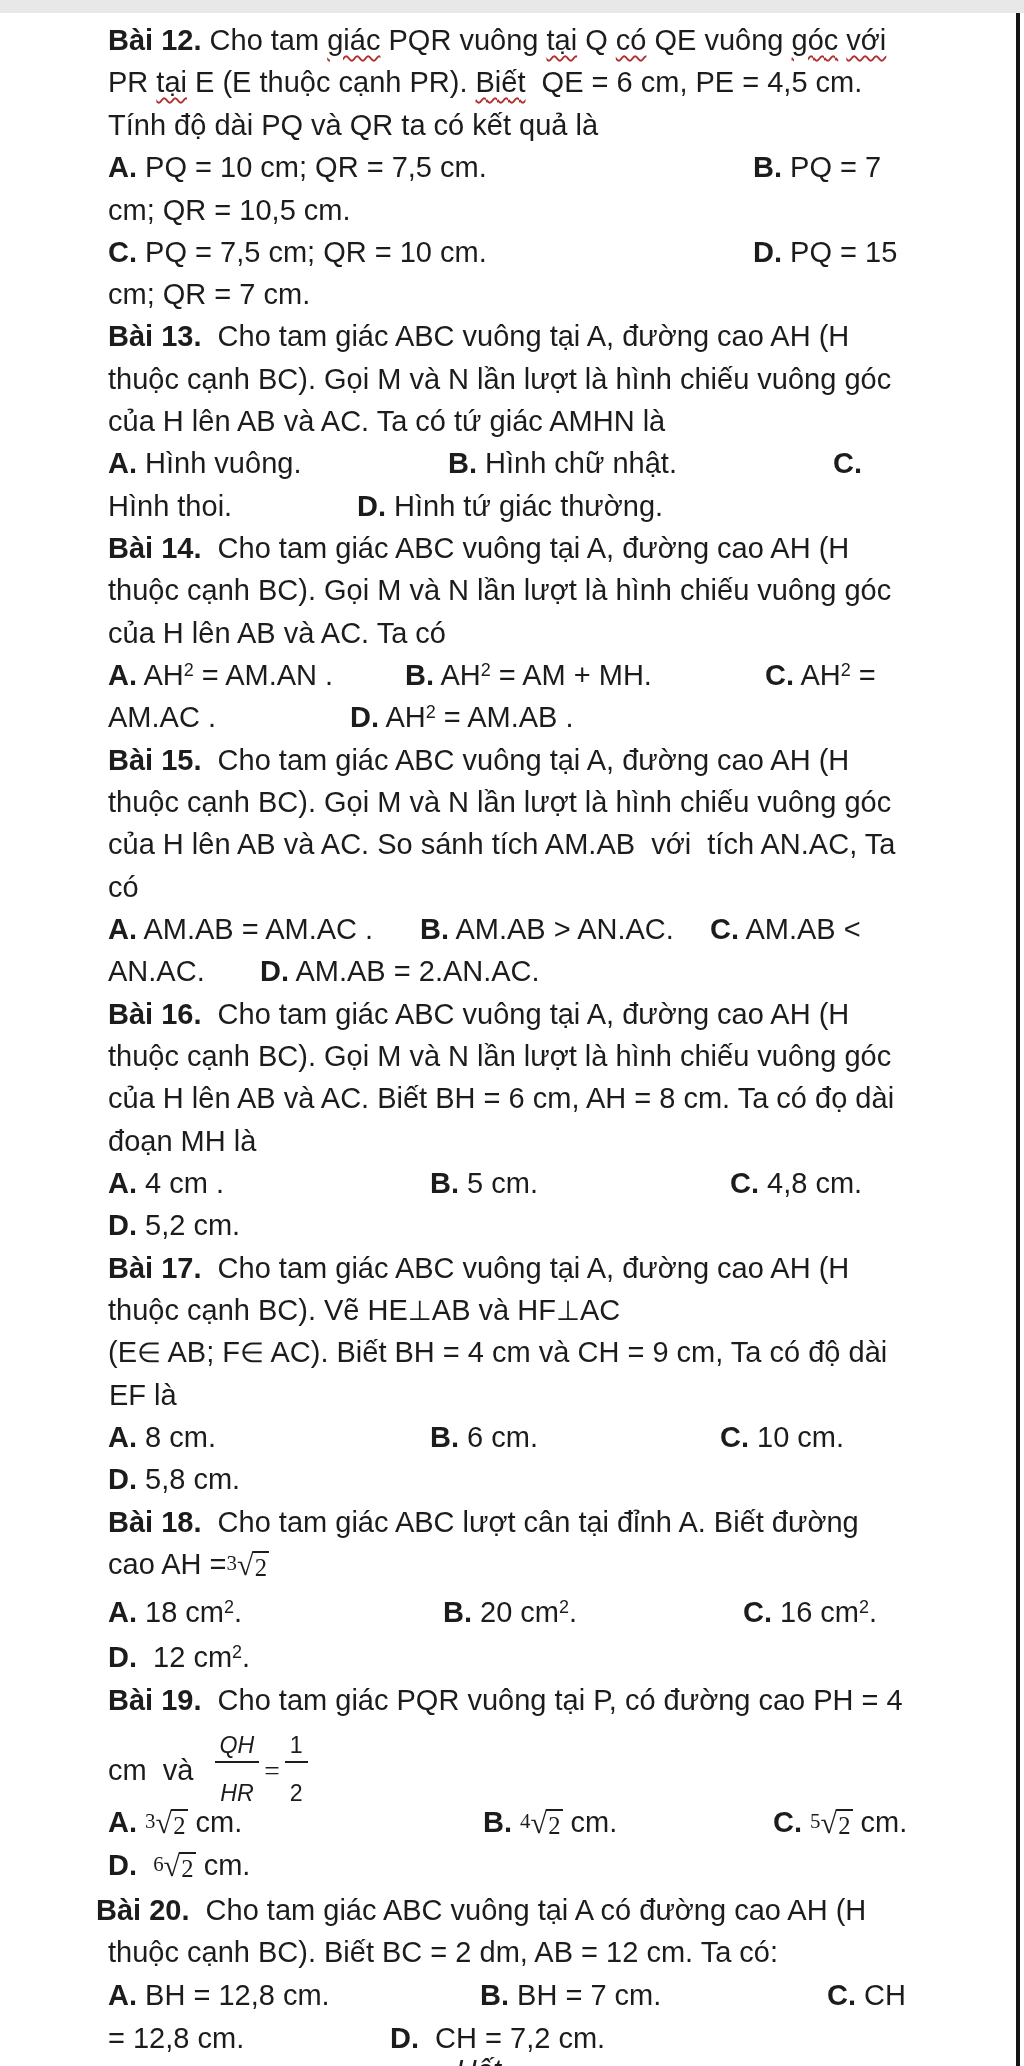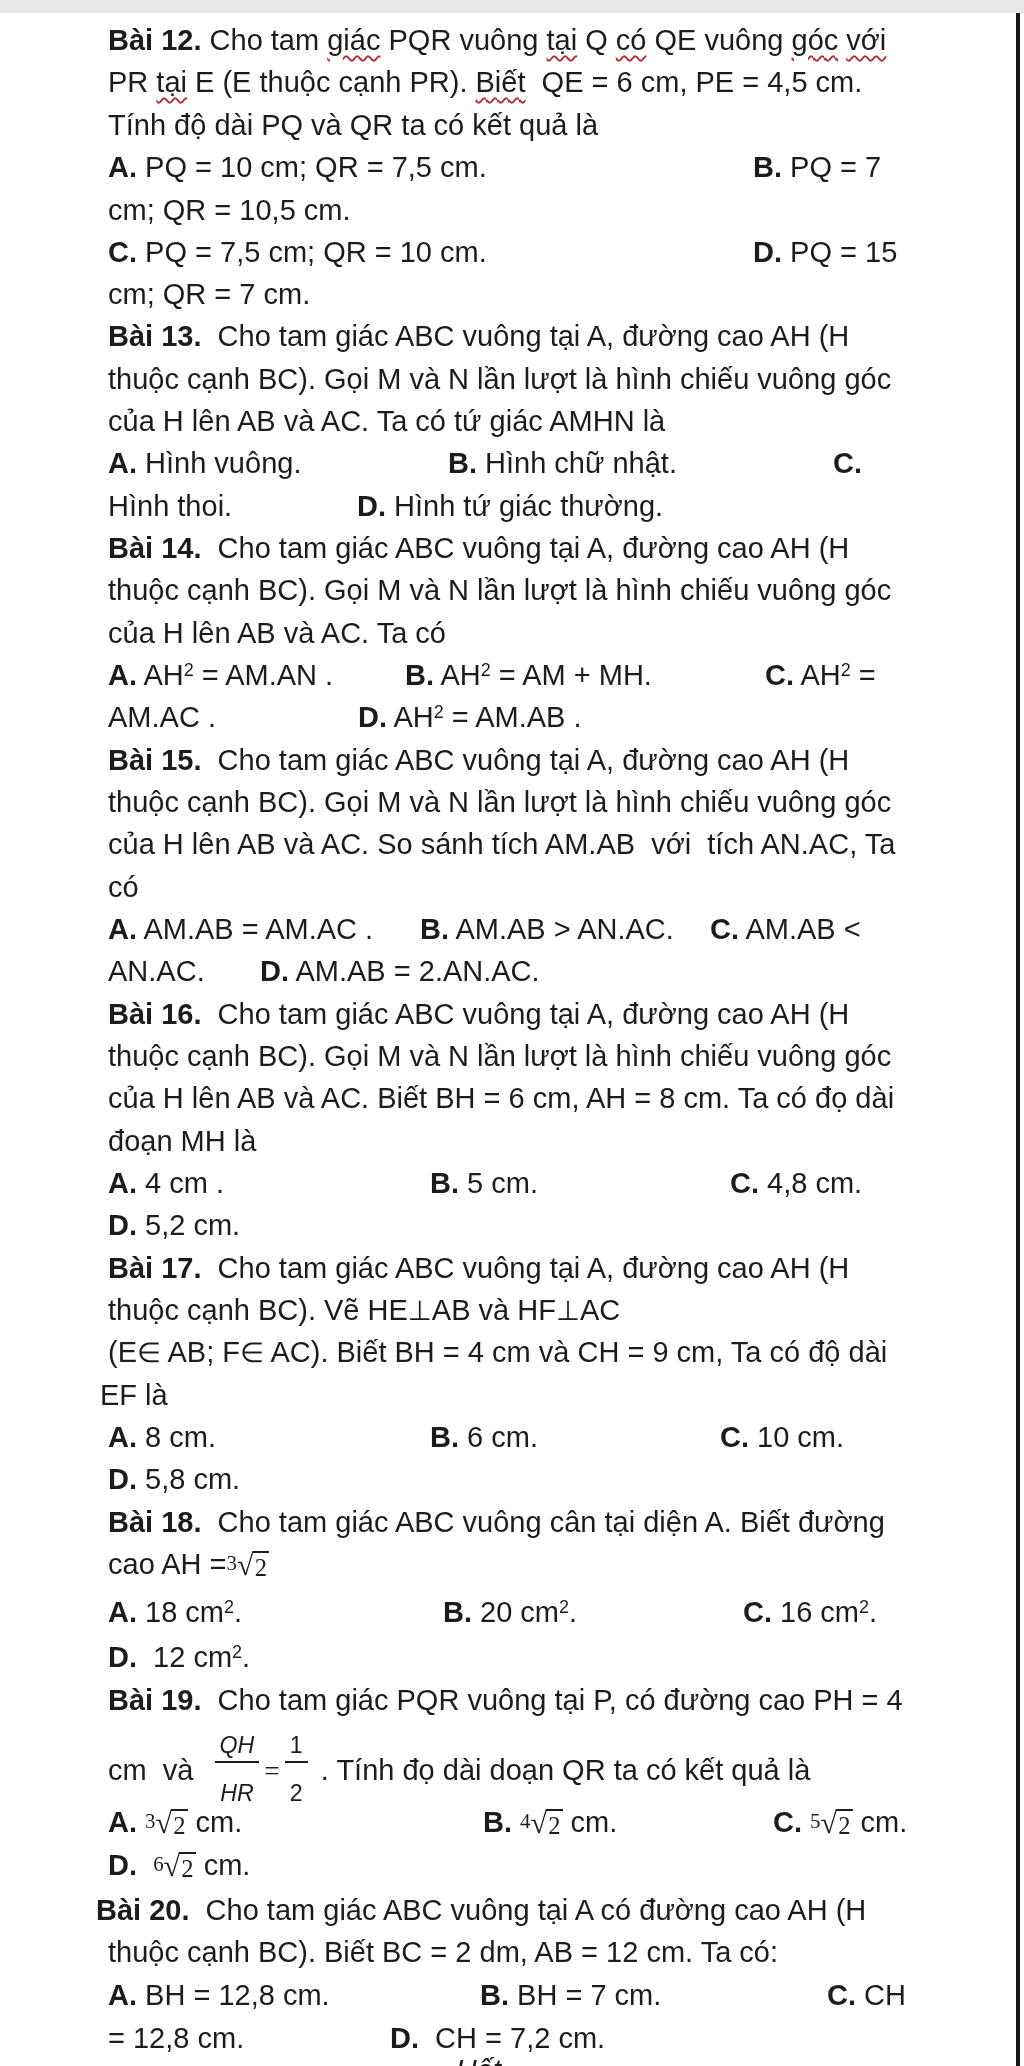--- a/index.html
+++ b/index.html
@@ -46,45 +46,45 @@
       <div class="line" style="top: 262px;"><span class="seg" style="left: 108px;"><span>cm; QR = 7 cm.</span></span></div>
       <div class="line" style="top: 304px;"><span class="seg" style="left: 108px;"><span class="b">Bài 13.</span><span>  Cho tam giác ABC vuông tại A, đường cao AH (H</span></span></div>
       <div class="line" style="top: 347px;"><span class="seg" style="left: 108px;"><span>thuộc cạnh BC). Gọi M và N lần lượt là hình chiếu vuông góc</span></span></div>
       <div class="line" style="top: 389px;"><span class="seg" style="left: 108px;"><span>của H lên AB và AC. Ta có tứ giác AMHN là</span></span></div>
       <div class="line" style="top: 431px;"><span class="seg" style="left: 108px;"><span class="b">A.</span><span> Hình vuông.</span></span><span class="seg" style="left: 448px;"><span class="b">B.</span><span> Hình chữ nhật.</span></span><span class="seg" style="left: 833px;"><span class="b">C.</span></span></div>
       <div class="line" style="top: 474px;"><span class="seg" style="left: 108px;"><span>Hình thoi.</span></span><span class="seg" style="left: 357px;"><span class="b">D.</span><span> Hình tứ giác thường.</span></span></div>
       <div class="line" style="top: 516px;"><span class="seg" style="left: 108px;"><span class="b">Bài 14.</span><span>  Cho tam giác ABC vuông tại A, đường cao AH (H</span></span></div>
       <div class="line" style="top: 558px;"><span class="seg" style="left: 108px;"><span>thuộc cạnh BC). Gọi M và N lần lượt là hình chiếu vuông góc</span></span></div>
       <div class="line" style="top: 601px;"><span class="seg" style="left: 108px;"><span>của H lên AB và AC. Ta có</span></span></div>
       <div class="line" style="top: 643px;"><span class="seg" style="left: 108px;"><span class="b">A.</span><span> AH</span><span class="sup">2</span><span> = AM.AN .</span></span><span class="seg" style="left: 405px;"><span class="b">B.</span><span> AH</span><span class="sup">2</span><span> = AM + MH.</span></span><span class="seg" style="left: 765px;"><span class="b">C.</span><span> AH</span><span class="sup">2</span><span> =</span></span></div>
-      <div class="line" style="top: 685px;"><span class="seg" style="left: 108px;"><span>AM.AC .</span></span><span class="seg" style="left: 358px;"><span class="b">D.</span><span> AH</span><span class="sup">2</span><span> = AM.AB .</span></span></div>
+      <div class="line" style="top: 685px;"><span class="seg" style="left: 108px;"><span>AM.AC .</span></span><span class="seg" style="left: 350px;"><span class="b">D.</span><span> AH</span><span class="sup">2</span><span> = AM.AB .</span></span></div>
       <div class="line" style="top: 728px;"><span class="seg" style="left: 108px;"><span class="b">Bài 15.</span><span>  Cho tam giác ABC vuông tại A, đường cao AH (H</span></span></div>
       <div class="line" style="top: 770px;"><span class="seg" style="left: 108px;"><span>thuộc cạnh BC). Gọi M và N lần lượt là hình chiếu vuông góc</span></span></div>
       <div class="line" style="top: 812px;"><span class="seg" style="left: 108px;"><span>của H lên AB và AC. So sánh tích AM.AB  với  tích AN.AC, Ta</span></span></div>
       <div class="line" style="top: 855px;"><span class="seg" style="left: 108px;"><span>có</span></span></div>
       <div class="line" style="top: 897px;"><span class="seg" style="left: 108px;"><span class="b">A.</span><span> AM.AB = AM.AC .</span></span><span class="seg" style="left: 420px;"><span class="b">B.</span><span> AM.AB &gt; AN.AC.</span></span><span class="seg" style="left: 710px;"><span class="b">C.</span><span> AM.AB &lt;</span></span></div>
       <div class="line" style="top: 939px;"><span class="seg" style="left: 108px;"><span>AN.AC.</span></span><span class="seg" style="left: 260px;"><span class="b">D.</span><span> AM.AB = 2.AN.AC.</span></span></div>
       <div class="line" style="top: 982px;"><span class="seg" style="left: 108px;"><span class="b">Bài 16.</span><span>  Cho tam giác ABC vuông tại A, đường cao AH (H</span></span></div>
       <div class="line" style="top: 1024px;"><span class="seg" style="left: 108px;"><span>thuộc cạnh BC). Gọi M và N lần lượt là hình chiếu vuông góc</span></span></div>
       <div class="line" style="top: 1066px;"><span class="seg" style="left: 108px;"><span>của H lên AB và AC. Biết BH = 6 cm, AH = 8 cm. Ta có đọ dài</span></span></div>
       <div class="line" style="top: 1109px;"><span class="seg" style="left: 108px;"><span>đoạn MH là</span></span></div>
       <div class="line" style="top: 1151px;"><span class="seg" style="left: 108px;"><span class="b">A.</span><span> 4 cm .</span></span><span class="seg" style="left: 430px;"><span class="b">B.</span><span> 5 cm.</span></span><span class="seg" style="left: 730px;"><span class="b">C.</span><span> 4,8 cm.</span></span></div>
       <div class="line" style="top: 1193px;"><span class="seg" style="left: 108px;"><span class="b">D.</span><span> 5,2 cm.</span></span></div>
       <div class="line" style="top: 1236px;"><span class="seg" style="left: 108px;"><span class="b">Bài 17.</span><span>  Cho tam giác ABC vuông tại A, đường cao AH (H</span></span></div>
       <div class="line" style="top: 1278px;"><span class="seg" style="left: 108px;"><span>thuộc cạnh BC). Vẽ HE</span><span class="m">⊥</span><span>AB và HF</span><span class="m">⊥</span><span>AC</span></span></div>
       <div class="line" style="top: 1320px;"><span class="seg" style="left: 108px;"><span>(E</span><span class="m">∈</span><span> AB; F</span><span class="m">∈</span><span> AC). Biết BH = 4 cm và CH = 9 cm, Ta có độ dài</span></span></div>
-      <div class="line" style="top: 1363px;"><span class="seg" style="left: 100px;"><span>EF là</span></span></div>
+      <div class="line" style="top: 1363px;"><span class="seg" style="left: 109px;"><span>EF là</span></span></div>
       <div class="line" style="top: 1405px;"><span class="seg" style="left: 108px;"><span class="b">A.</span><span> 8 cm.</span></span><span class="seg" style="left: 430px;"><span class="b">B.</span><span> 6 cm.</span></span><span class="seg" style="left: 720px;"><span class="b">C.</span><span> 10 cm.</span></span></div>
       <div class="line" style="top: 1447px;"><span class="seg" style="left: 108px;"><span class="b">D.</span><span> 5,8 cm.</span></span></div>
-      <div class="line" style="top: 1490px;"><span class="seg" style="left: 108px;"><span class="b">Bài 18.</span><span>  Cho tam giác ABC vuông cân tại diện A. Biết đường</span></span></div>
+      <div class="line" style="top: 1490px;"><span class="seg" style="left: 108px;"><span class="b">Bài 18.</span><span>  Cho tam giác ABC lượt cân tại đỉnh A. Biết đường</span></span></div>
       <div class="line" style="top: 1532px;"><span class="seg" style="left: 108px;"><span>cao AH =</span><span class="coef">3</span><span class="sqrt"><span class="rsym">√</span><span class="rad">2</span></span></span></div>
       <div class="line" style="top: 1580px;"><span class="seg" style="left: 108px;"><span class="b">A.</span><span> 18 cm</span><span class="sup">2</span><span>.</span></span><span class="seg" style="left: 443px;"><span class="b">B.</span><span> 20 cm</span><span class="sup">2</span><span>.</span></span><span class="seg" style="left: 743px;"><span class="b">C.</span><span> 16 cm</span><span class="sup">2</span><span>.</span></span></div>
       <div class="line" style="top: 1625px;"><span class="seg" style="left: 108px;"><span class="b">D.</span><span>  12 cm</span><span class="sup">2</span><span>.</span></span></div>
       <div class="line" style="top: 1668px;"><span class="seg" style="left: 108px;"><span class="b">Bài 19.</span><span>  Cho tam giác PQR vuông tại P, có đường cao PH = 4</span></span></div>
-      <div class="line" style="top: 1722px;"><span class="seg" style="left: 108px;"><span>cm  và  </span><span class="frac fi"><span class="num">QH</span><span class="den">HR</span></span><span class="m">=</span><span class="frac"><span class="num">1</span><span class="den">2</span></span><span> . Tính đọ dài doạn QR ta có kết quả là</span></span></div>
+      <div class="line" style="top: 1722px;"><span class="seg" style="left: 108px;"><span>cm  và  </span><span class="frac fi"><span class="num">QH</span><span class="den">HR</span></span><span class="m">=</span><span class="frac"><span class="num">1</span><span class="den">2</span></span></span></div>
       <div class="line" style="top: 1790px;"><span class="seg" style="left: 108px;"><span class="b">A.</span><span> </span><span class="coef">3</span><span class="sqrt"><span class="rsym">√</span><span class="rad">2</span></span><span> cm.</span></span><span class="seg" style="left: 483px;"><span class="b">B.</span><span> </span><span class="coef">4</span><span class="sqrt"><span class="rsym">√</span><span class="rad">2</span></span><span> cm.</span></span><span class="seg" style="left: 773px;"><span class="b">C.</span><span> </span><span class="coef">5</span><span class="sqrt"><span class="rsym">√</span><span class="rad">2</span></span><span> cm.</span></span></div>
       <div class="line" style="top: 1833px;"><span class="seg" style="left: 108px;"><span class="b">D.</span><span>  </span><span class="coef">6</span><span class="sqrt"><span class="rsym">√</span><span class="rad">2</span></span><span> cm.</span></span></div>
       <div class="line" style="top: 1878px;"><span class="seg" style="left: 96px;"><span class="b">Bài 20.</span><span>  Cho tam giác ABC vuông tại A có đường cao AH (H</span></span></div>
       <div class="line" style="top: 1920px;"><span class="seg" style="left: 108px;"><span>thuộc cạnh BC). Biết BC = 2 dm, AB = 12 cm. Ta có:</span></span></div>
       <div class="line" style="top: 1963px;"><span class="seg" style="left: 108px;"><span class="b">A.</span><span> BH = 12,8 cm.</span></span><span class="seg" style="left: 480px;"><span class="b">B.</span><span> BH = 7 cm.</span></span><span class="seg" style="left: 827px;"><span class="b">C.</span><span> CH</span></span></div>
       <div class="line" style="top: 2006px;"><span class="seg" style="left: 108px;"><span>= 12,8 cm.</span></span><span class="seg" style="left: 390px;"><span class="b">D.</span><span>  CH = 7,2 cm.</span></span></div>
       <div class="line" style="top: 2038px;"><span class="seg" style="left: 253px;"><span>---------------------</span><span class="i">Hết</span><span>---------------------</span></span></div>
     </div>
   <div class="edge" style="left: 1016px; width: 4px; background: var(--edge);"></div>
 </div>

